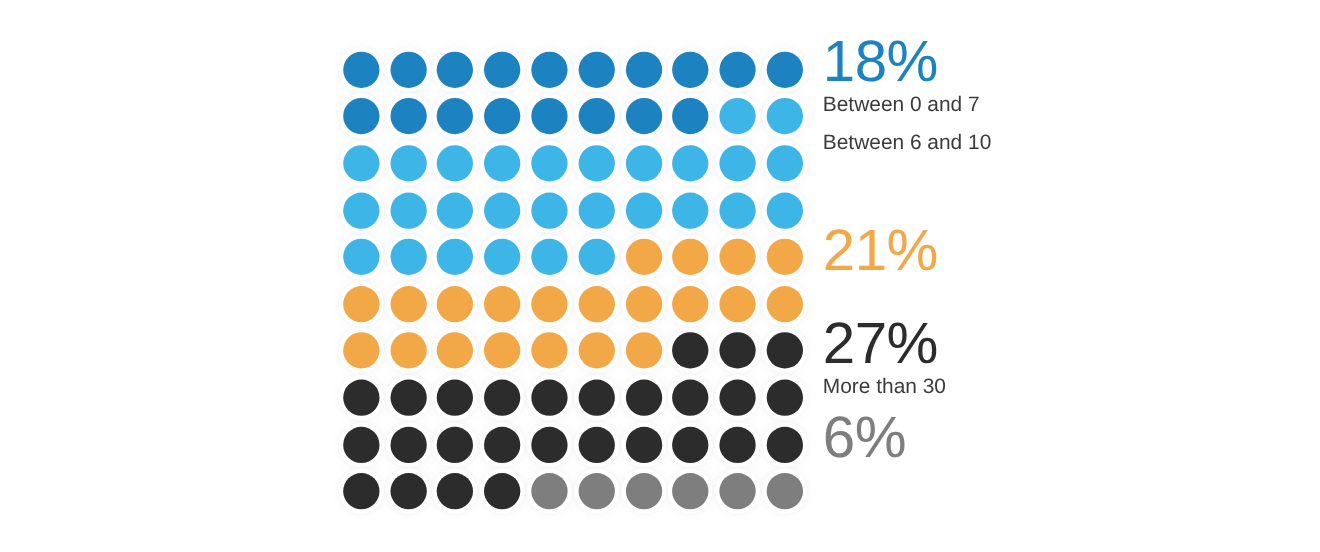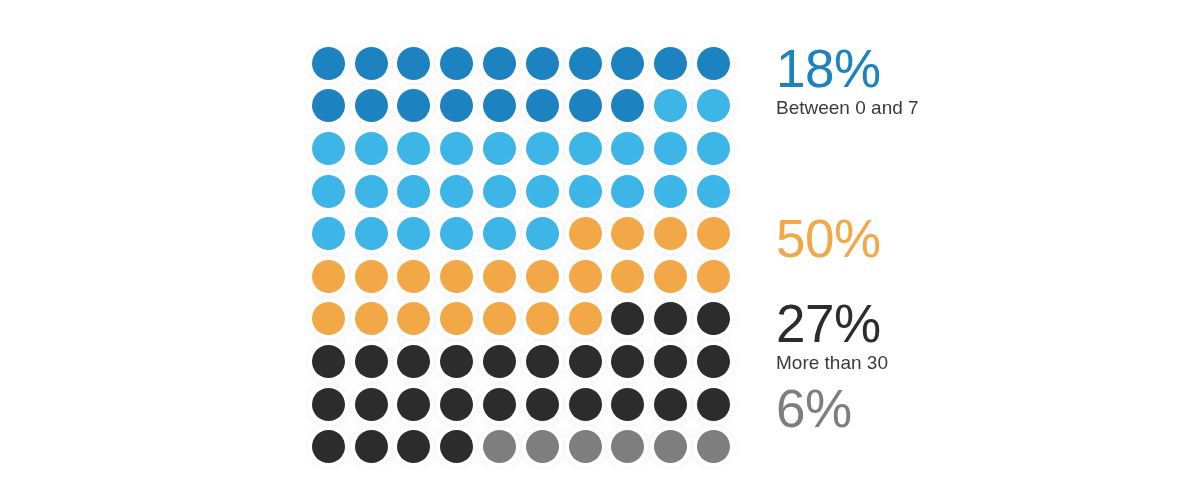--- a/index.html
+++ b/index.html
@@ -40,24 +40,23 @@
     width: 33px;
     height: 33px;
     border-radius: 50%;
     box-shadow: 0 0 0 4px rgba(255,255,255,0.96),
                 0 0 6px 4px rgba(228,232,236,0.55);
   }
 
   
   #legend {
     position: absolute;
-    left: 776px;
+    left: 748px;
     top: 32px;
     width: 300px;
-    margin-top: 12px;
   }
   .legend-item {
     height: 85px;
   }
   .legend-pct {
     font-size: 53px;
     font-weight: 300;
     line-height: 0.96;
     letter-spacing: -0.5px;
     white-space: nowrap;
@@ -396,23 +395,24 @@
       </div>
     </div>
   </div>
 
 <div id="legend">
     <div class="legend-item">
       <div class="legend-pct" style="color: rgb(28, 130, 192);">18%</div>
       <div class="legend-label">Between 0 and 7</div>
     </div>
     <div class="legend-item">
+      <div class="legend-label">Between 6 and 10</div>
     </div>
     <div class="legend-item">
-      <div class="legend-pct" style="color: rgb(243, 168, 71);">50%</div>
+      <div class="legend-pct" style="color: rgb(243, 168, 71);">21%</div>
     </div>
     <div class="legend-item">
       <div class="legend-pct" style="color: rgb(44, 44, 44);">27%</div>
       <div class="legend-label">More than 30</div>
     </div>
     <div class="legend-item">
       <div class="legend-pct" style="color: rgb(126, 126, 126);">6%</div>
     </div>
   </div>
 

